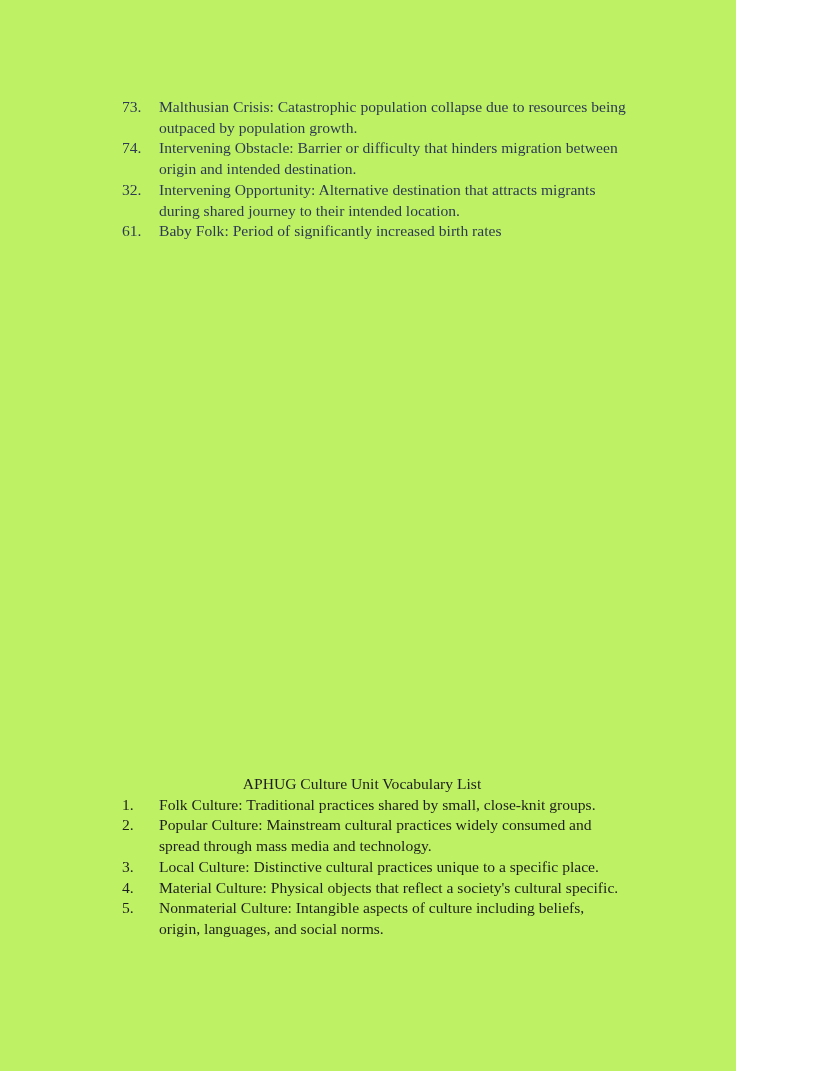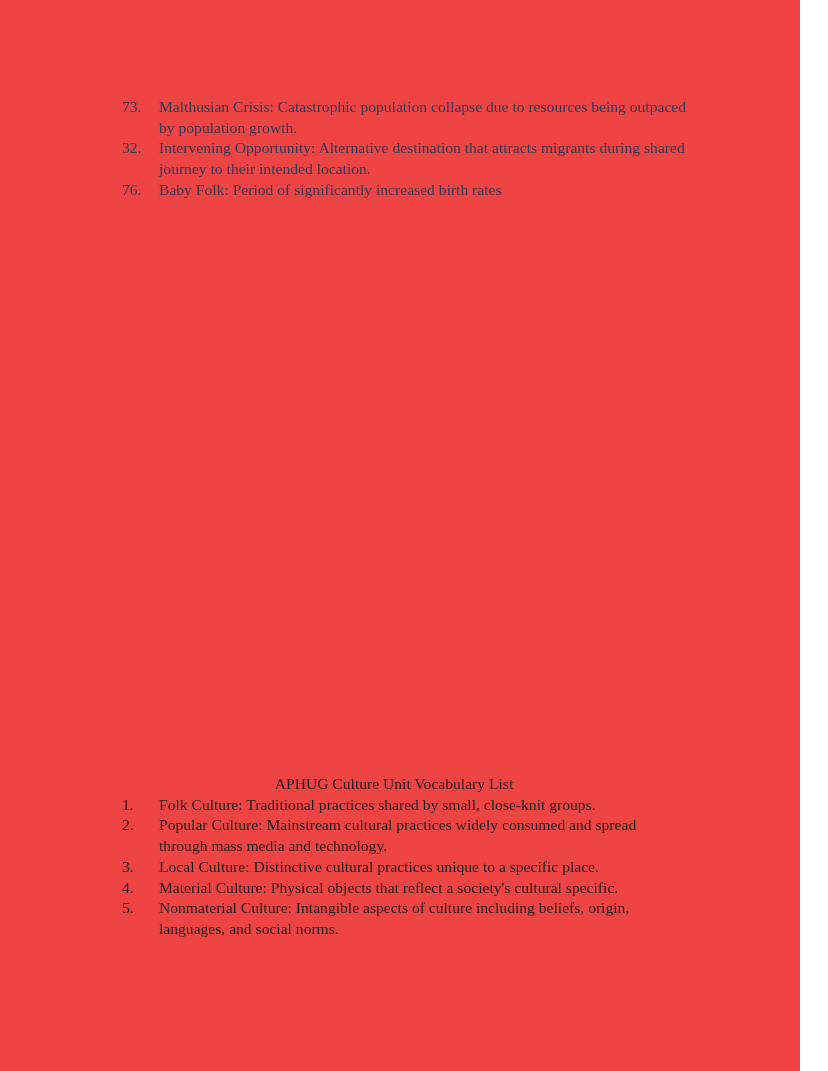--- a/index.html
+++ b/index.html
@@ -1,21 +1,21 @@
 <!DOCTYPE html>
 <html><head>
 <meta charset="utf-8">
 <style>
   * { margin: 0; padding: 0; box-sizing: border-box; }
   html, body { background: #ffffff; }
   .page {
     position: relative;
-    width: 800px;
+    width: 736px;
     height: 1071px;
-    background: #ef4444;
+    background: #bef264;
     font-family: "Liberation Serif", "DejaVu Serif", serif;
     font-size: 15.6px;
     line-height: 20.7px;
     overflow: hidden;
   }
   .top-list {
     position: absolute;
     top: 97px;
     left: 122px;
     right: 100px;
@@ -53,25 +53,29 @@
 <body>
 
 <div class="page">
 
   <div class="top-list">
     <div class="li">
       <span class="num">73.</span>
       <span class="txt">Malthusian Crisis: Catastrophic population collapse due to resources being outpaced by population growth.</span>
     </div>
     <div class="li">
+      <span class="num">74.</span>
+      <span class="txt">Intervening Obstacle: Barrier or difficulty that hinders migration between origin and intended destination.</span>
+    </div>
+    <div class="li">
       <span class="num">32.</span>
       <span class="txt">Intervening Opportunity: Alternative destination that attracts migrants during shared journey to their intended location.</span>
     </div>
     <div class="li">
-      <span class="num">76.</span>
+      <span class="num">61.</span>
       <span class="txt">Baby Folk: Period of significantly increased birth rates</span>
     </div>
   </div>
 
   <div class="culture-section">
     <div class="section-title">APHUG Culture Unit Vocabulary List</div>
     <div class="culture-list">
       <div class="li">
         <span class="num">1.</span>
         <span class="txt">Folk Culture: Traditional practices shared by small, close-knit groups.</span>

